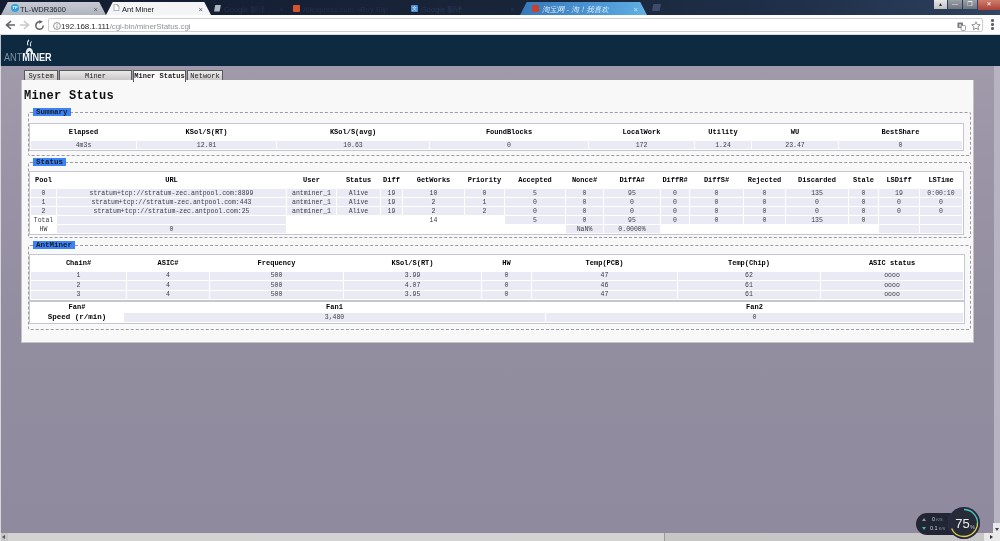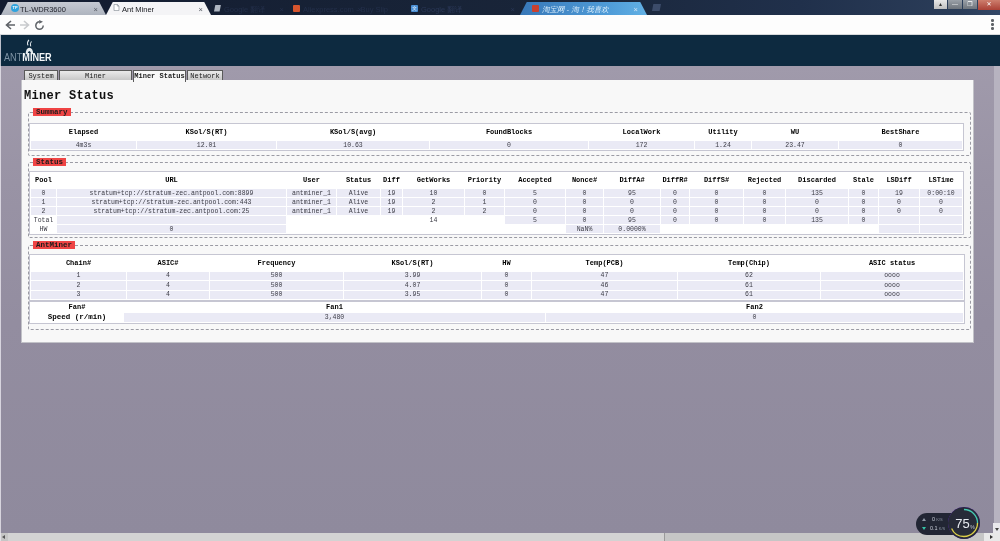--- a/index.html
+++ b/index.html
@@ -43,21 +43,21 @@
 
 .ptab { position:absolute; top:4px; height:10.5px; font-size:7px; color:#1c1c1c;
   background:linear-gradient(#eaeaea,#c8c8c8); border:1px solid #5a5a5a; text-align:center; line-height:10px; }
 .ptab.active { background:#f8f8f8; border-bottom:none; height:12px; font-weight:bold; z-index:3; }
 
 
 #panel { left:21px; top:14px; width:953px; height:263px; background:#f8f8f8; border:1px solid #c2c2c8; border-top:none; }
 #pgtitle { position:absolute; left:2px; top:8.5px; font-size:12px; font-weight:bold; color:#101010; letter-spacing:0.3px; }
 
 .fs { position:absolute; left:6px; width:943px; border:1px dashed #9b9ba4; border-radius:2px; }
-.leg { position:absolute; font-size:7.5px; font-weight:bold; color:#1b1b1b; background:#ef4444; padding:0 3px; z-index:2; }
+.leg { position:absolute; font-size:7.5px; font-weight:bold; color:#1b1b1b; background:#3b82f6; padding:0 3px; z-index:2; }
 
 table.t { position:absolute; border-collapse:separate; border-spacing:1px; background:#fff; table-layout:fixed;
   box-shadow:0 0 0 1px #c6c6d2; }
 table.t td { background:#eaeaf5; text-align:center; font-size:6.5px; color:#3c3c46; height:8px; padding:0; white-space:nowrap; vertical-align:middle; line-height:7px; }
 table.t td.h { background:#fff; font-weight:bold; color:#000; font-size:7px; height:15px; }
 table.t td.w { background:#fff; }
 
 
 #hscroll { left:0; top:533px; width:1000px; height:8px; background:#c6c6c6; }
 #hthumb { position:absolute; left:8px; top:0; width:657px; height:8px; background:#d3d3d3; border-right:1px solid #9a9a9a; }
@@ -123,20 +123,37 @@
   </svg>
 
   <svg class="tbico" style="left:19px; top:5px;" width="12" height="10" viewBox="0 0 12 10">
     <path d="M5 1 L9.5 5 L5 9 M1 5 L9.5 5" stroke="#c8cacd" stroke-width="1.6" fill="none"></path>
   </svg>
 
   <svg class="tbico" style="left:33.5px; top:4.5px;" width="11" height="11" viewBox="0 0 11 11">
     <path d="M9.2 5.5 A3.7 3.7 0 1 1 5.5 1.8" stroke="#5f6368" stroke-width="1.5" fill="none"></path>
     <path d="M5.2 0 L9 1.8 L5.2 3.8 Z" fill="#5f6368"></path>
   </svg>
+  <div id="omnibox">
+    <svg class="tbico" style="left:4px; top:2.5px;" width="8" height="8" viewBox="0 0 8 8">
+      <circle cx="4" cy="4" r="3.4" stroke="#80868b" stroke-width="0.9" fill="none"></circle>
+      <path d="M4 3.5 L4 6 M4 1.8 L4 2.7" stroke="#80868b" stroke-width="0.9"></path>
+    </svg>
+    <div id="urltext">192.168.1.111<span>/cgi-bin/minerStatus.cgi</span></div>
+
+    <svg class="tbico" style="left:908px; top:2.5px;" width="9" height="9" viewBox="0 0 9 9">
+      <rect x="0.5" y="0.5" width="5.5" height="5.5" rx="0.8" fill="#757a80"></rect>
+      <text x="3.2" y="5" font-size="5" fill="#fff" text-anchor="middle">a</text>
+      <rect x="4.2" y="3.4" width="4.3" height="5" rx="0.8" fill="#fff" stroke="#757a80" stroke-width="0.7"></rect>
+    </svg>
+
+    <svg class="tbico" style="left:922px; top:2px;" width="10" height="10" viewBox="0 0 10 10">
+      <path d="M5 0.8 L6.2 3.5 L9.2 3.8 L7 5.8 L7.6 8.8 L5 7.2 L2.4 8.8 L3 5.8 L0.8 3.8 L3.8 3.5 Z" fill="none" stroke="#80868b" stroke-width="0.9"></path>
+    </svg>
+  </div>
 
   <div class="tbico" style="left:991px; top:4px; width:2.5px; height:2.5px; background:#5f6368; border-radius:50%; box-shadow:0 4px 0 #5f6368, 0 8px 0 #5f6368;"></div>
 </div>
 
 <div class="abs" id="navy">
 
   <svg class="abs" style="left:25px; top:3.5px;" width="9" height="16" viewBox="0 0 9 16">
     <path d="M3.0 6.4 Q1.7 3.4 3.9 0.9" stroke="#e4eaee" stroke-width="1.1" fill="none"></path>
     <path d="M5.7 7.4 Q4.7 4.8 6.4 2.4" stroke="#e4eaee" stroke-width="1.0" fill="none"></path>
     <path d="M0.6 15.2 Q0.8 9.2 4.4 8.8 Q8.0 9.2 8.3 15.2 L6.2 15.2 Q6.0 12.2 4.4 12.0 Q2.8 12.2 2.6 15.2 Z" fill="#e4eaee"></path>

